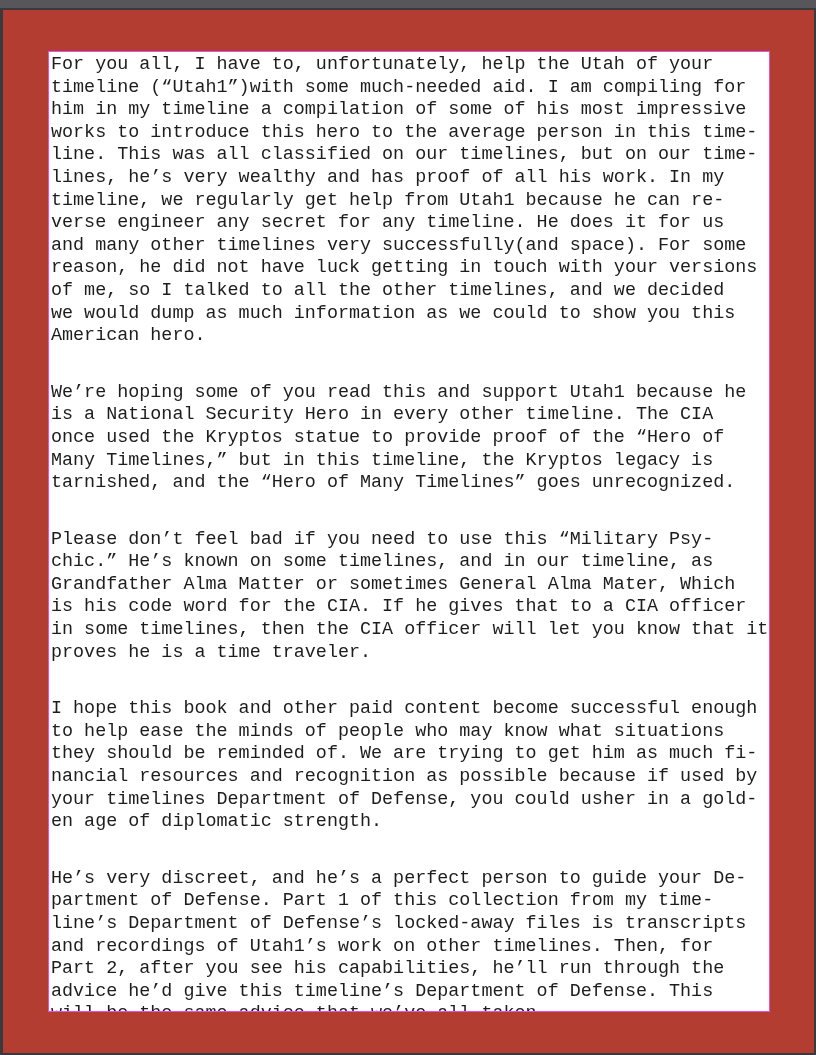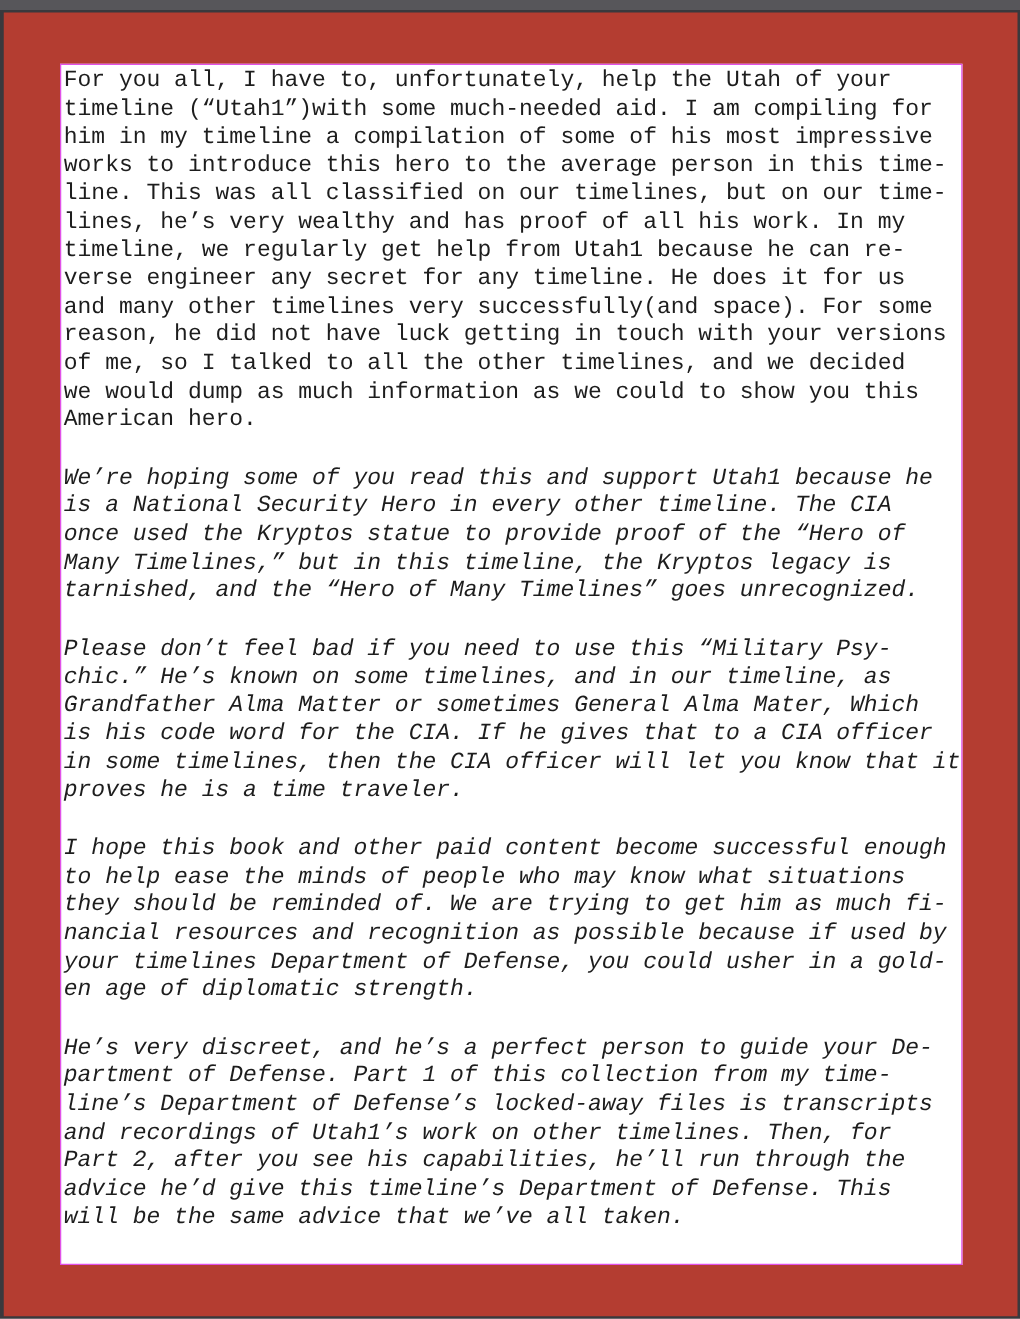--- a/index.html
+++ b/index.html
@@ -39,21 +39,21 @@
   }
   .para{
     margin:0;
     font-family:inherit;
     font-size:18.4px;
     line-height:22.6px;
     color:var(--text);
     white-space:pre;
     letter-spacing:0;
   }
-  .para + .para{margin-top:24px;font-style:italic;}
+  .para + .para{margin-top:34px;}
 </style>
 </head>
 <body>
 
 <div class="chrome-top"></div>
 
 <div class="page">
   <div class="sheet">
     <pre class="para">For you all, I have to, unfortunately, help the Utah of your
 timeline (“Utah1”)with some much-needed aid. I am compiling for

